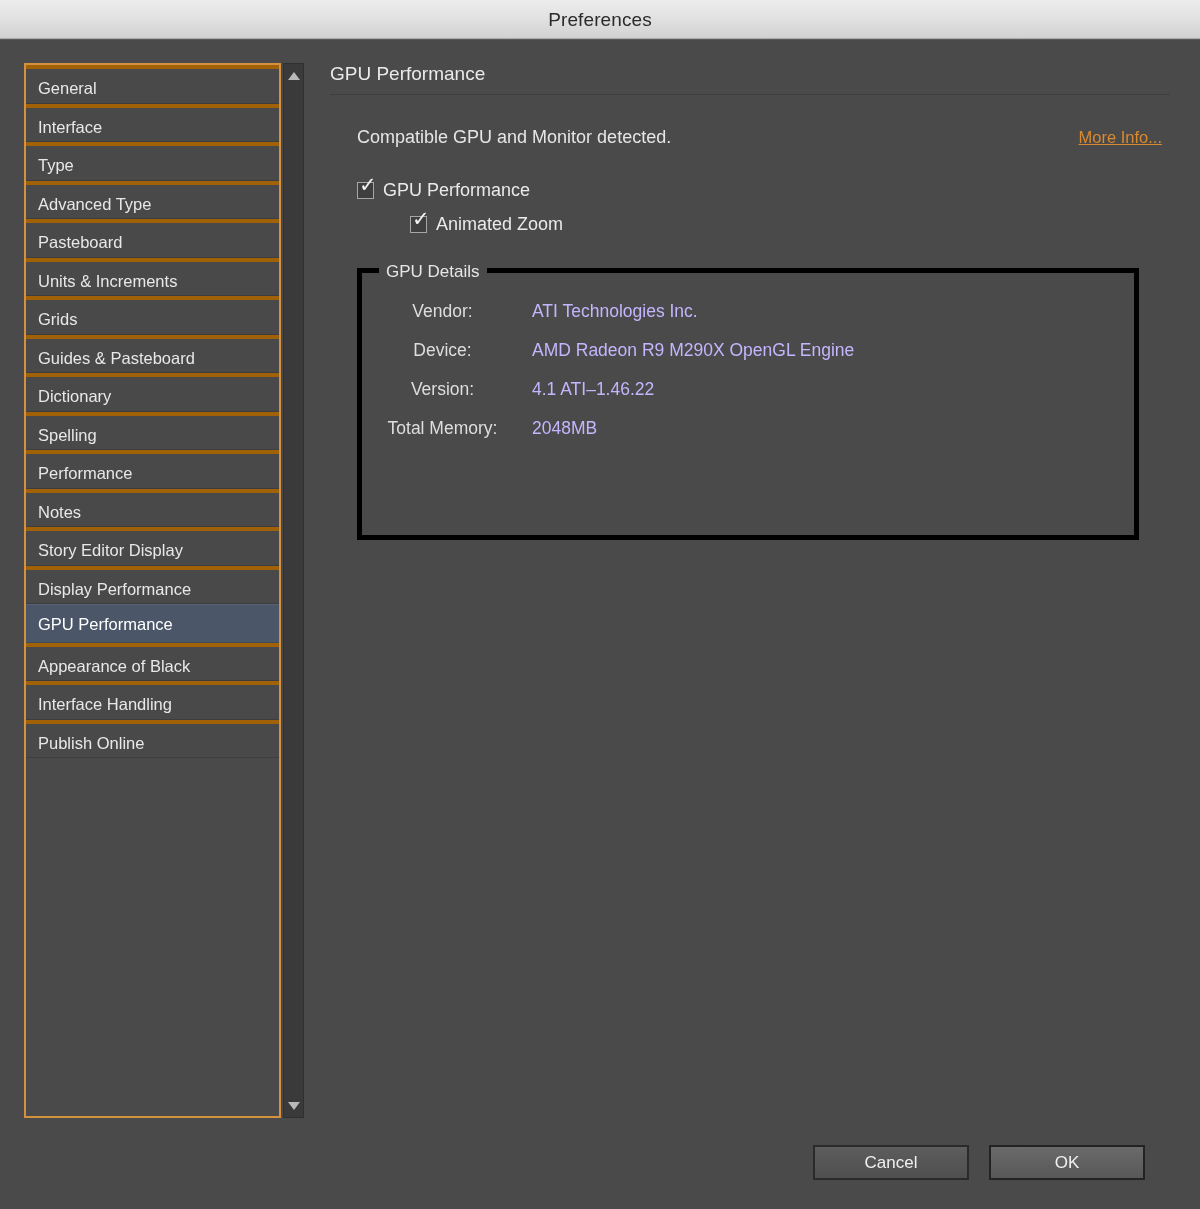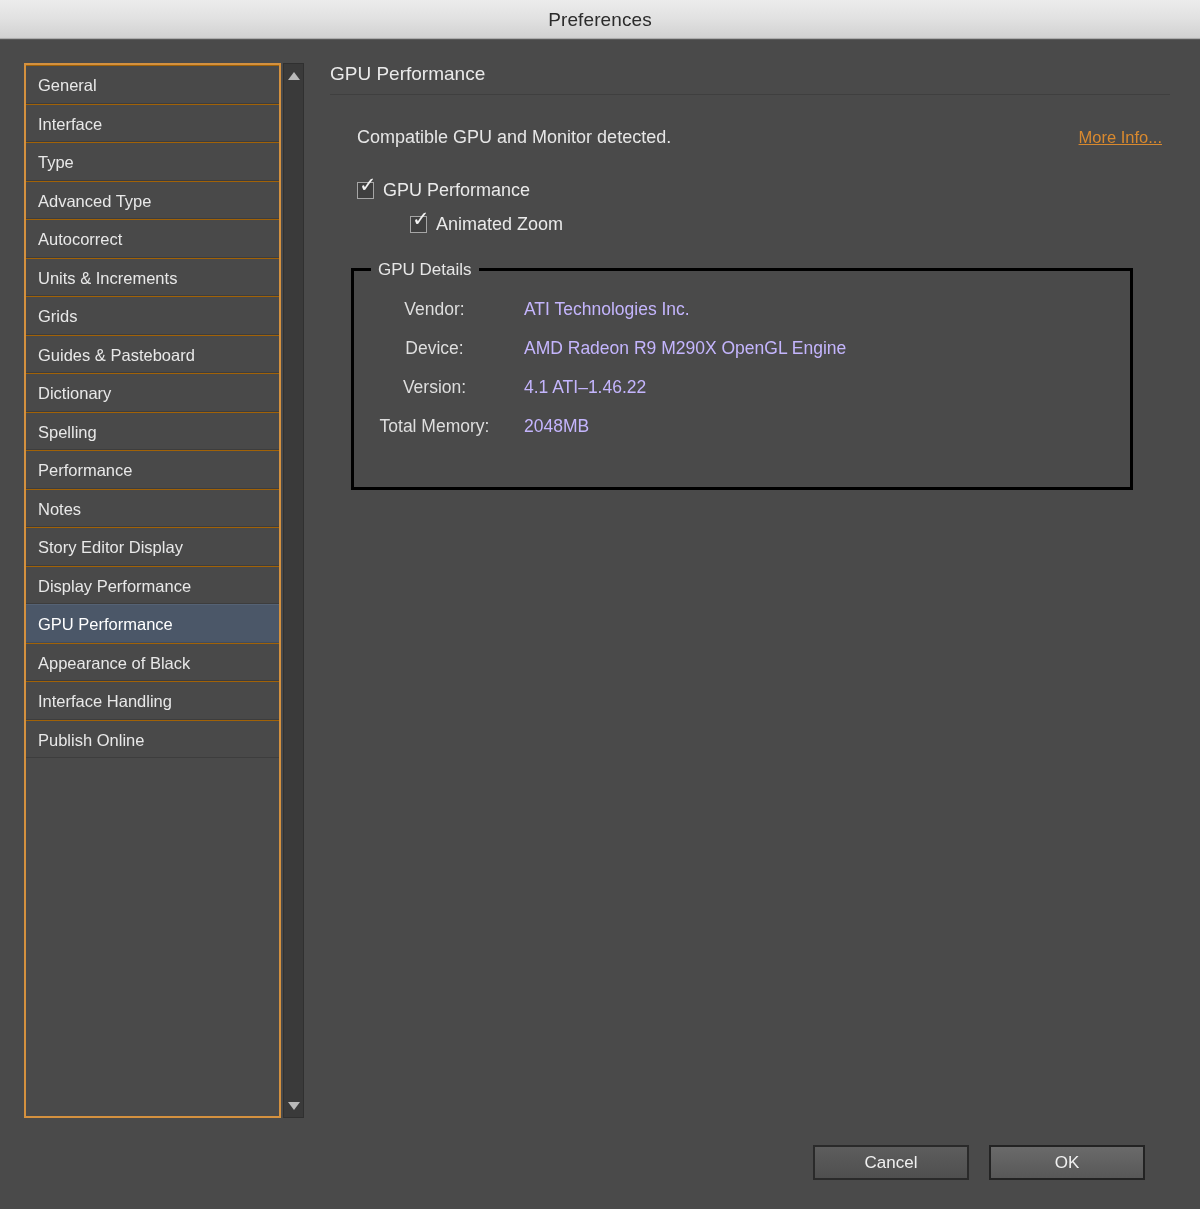--- a/index.html
+++ b/index.html
@@ -54,21 +54,21 @@
     width: 100%;
   }
   .sb-item {
     height: 38.5px;
     line-height: 38.5px;
     padding-left: 12px;
     font-size: 16.5px;
     color: #e8e8e8;
     background: #494949;
     border-bottom: 1px solid #3d3d3d;
-    border-top: 1px solid #a16207;
+    border-top: 4px solid #a16207;
     white-space: nowrap;
     overflow: hidden;
   }
   .sb-item.selected {
     background: #4b5768;
     color: #ffffff;
     border-top: 1px solid #556274;
     border-bottom: 1px solid #414c5b;
   }
   .sb-filler {
@@ -172,24 +172,24 @@
     font-family: "DejaVu Sans", sans-serif;
   }
   .cb-label {
     font-size: 18px;
     color: #eaeaea;
   }
 
   
   .details {
     position: relative;
-    margin: 33px 0 0 21px;
+    margin: 33px 0 0 27px;
     width: 782px;
-    height: 222px;
-    border: 3px solid #000000;
+    height: 272px;
+    border: 5px solid #000000;
   }
   .details-legend {
     position: absolute;
     top: -11px;
     left: 17px;
     background: #4a4a4a;
     padding: 0 7px;
     font-size: 17px;
     color: #e6e6e6;
   }
@@ -249,21 +249,21 @@
   <div class="titlebar">
     <div class="titlebar-text">Preferences</div>
   </div>
 
   <div class="sidebar-wrap">
     <div class="sidebar-list" id="sidebar-list">
         <div class="sb-item">General</div>
         <div class="sb-item">Interface</div>
         <div class="sb-item">Type</div>
         <div class="sb-item">Advanced Type</div>
-        <div class="sb-item">Autocorrect</div>
+        <div class="sb-item">Pasteboard</div>
         <div class="sb-item">Units &amp; Increments</div>
         <div class="sb-item">Grids</div>
         <div class="sb-item">Guides &amp; Pasteboard</div>
         <div class="sb-item">Dictionary</div>
         <div class="sb-item">Spelling</div>
         <div class="sb-item">Performance</div>
         <div class="sb-item">Notes</div>
         <div class="sb-item">Story Editor Display</div>
         <div class="sb-item">Display Performance</div>
         <div class="sb-item selected">GPU Performance</div>

